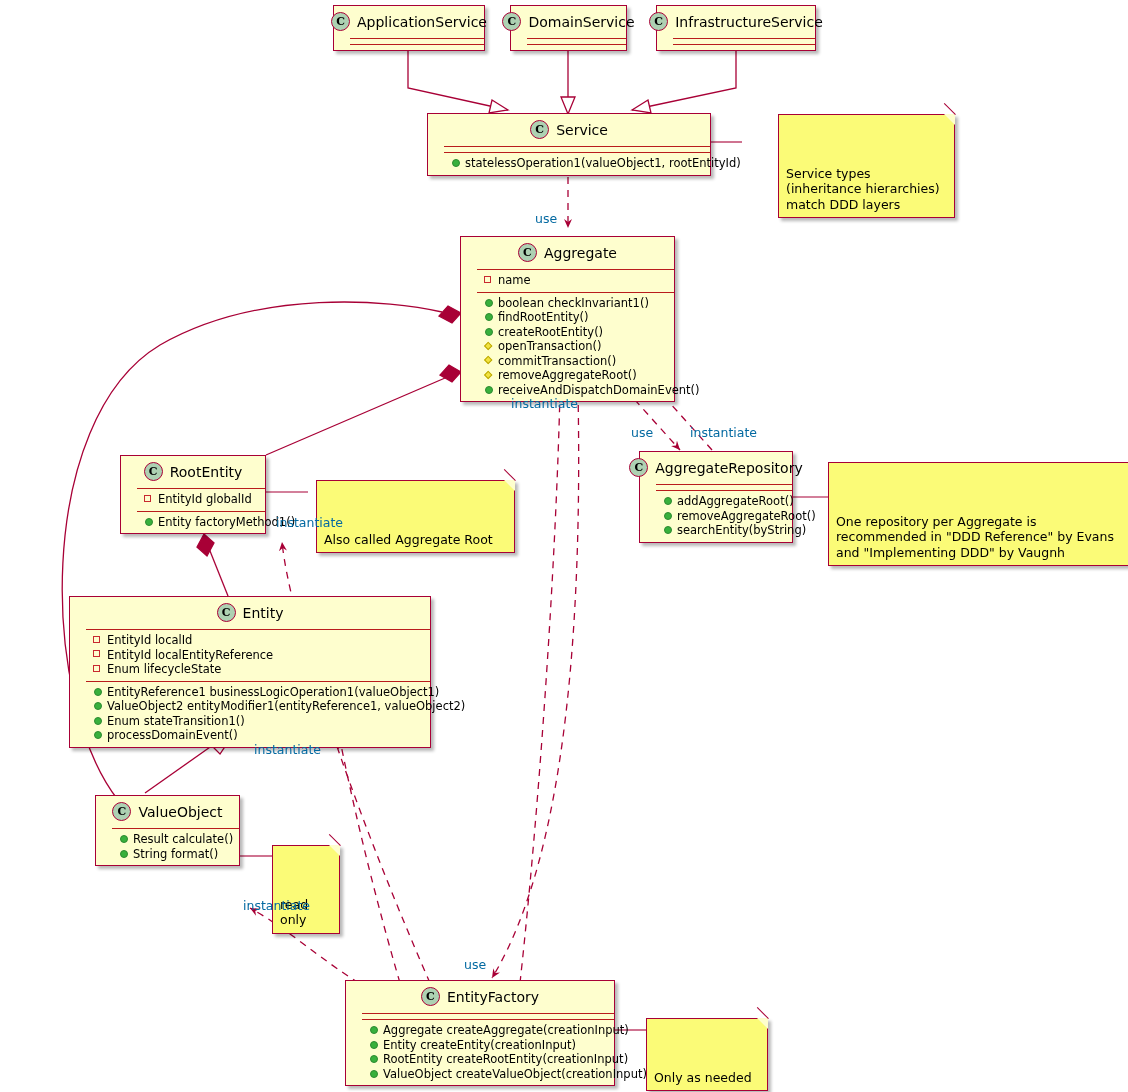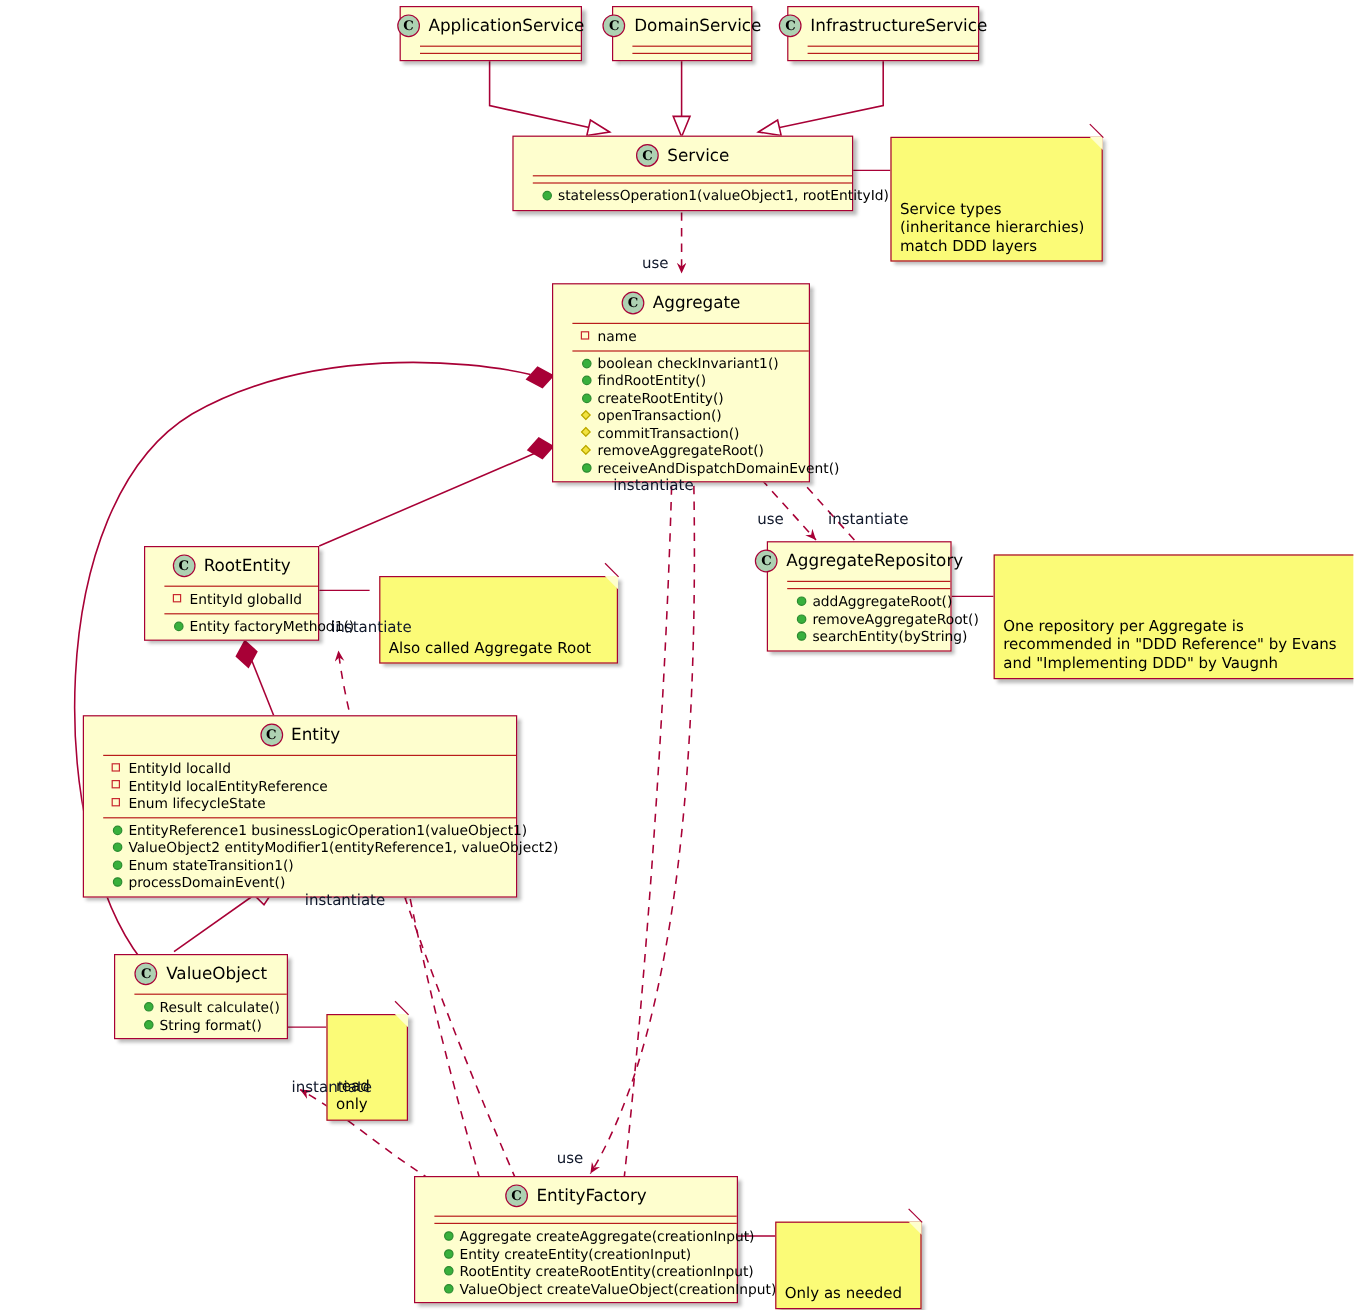--- a/index.html
+++ b/index.html
@@ -147,21 +147,21 @@
     height: 1px;
     background: #A80036;
     transform-origin: right top;
     transform: rotate(45deg);
   }
 
   
   .edge-label {
     position: absolute;
     font-size: 12.5px;
-    color: #0f172a;
+    color: #0369a1;
     white-space: nowrap;
     background: transparent;
   }
 </style>
 </head>
 <body>
 
 <div id="canvas">
 
   <svg id="edges" viewBox="0 0 1128 1092" width="1128" height="1092">
@@ -418,21 +418,21 @@
         <span class="vis vis-public"></span>
         <span>RootEntity createRootEntity(creationInput)</span>
       </div>
       <div class="member">
         <span class="vis vis-public"></span>
         <span>ValueObject createValueObject(creationInput)</span>
       </div>
     </div>
   </div>
 
-  <div class="uml-note" style="left:742px; top:114px; width:177px;">
+  <div class="uml-note" style="left:778px; top:114px; width:177px;">
     <span class="fold"></span>
     <span class="fold-line"></span>
     <span>Service types
 (inheritance hierarchies)
 match DDD layers</span>
   </div>
 
   <div class="uml-note" style="left:316px; top:480px; width:199px;">
     <span class="fold"></span>
     <span class="fold-line"></span>

